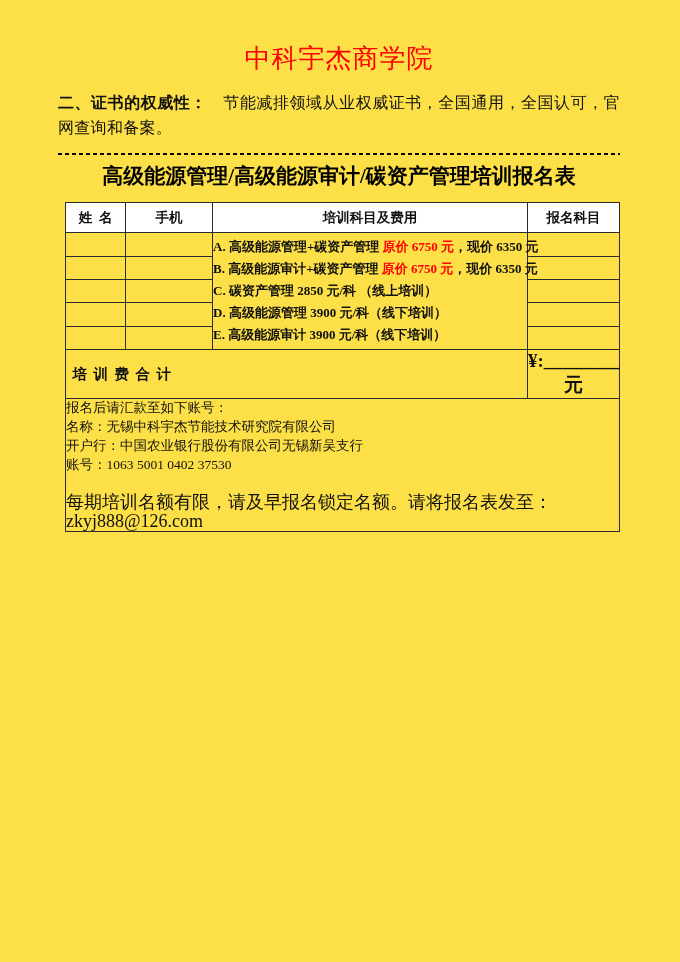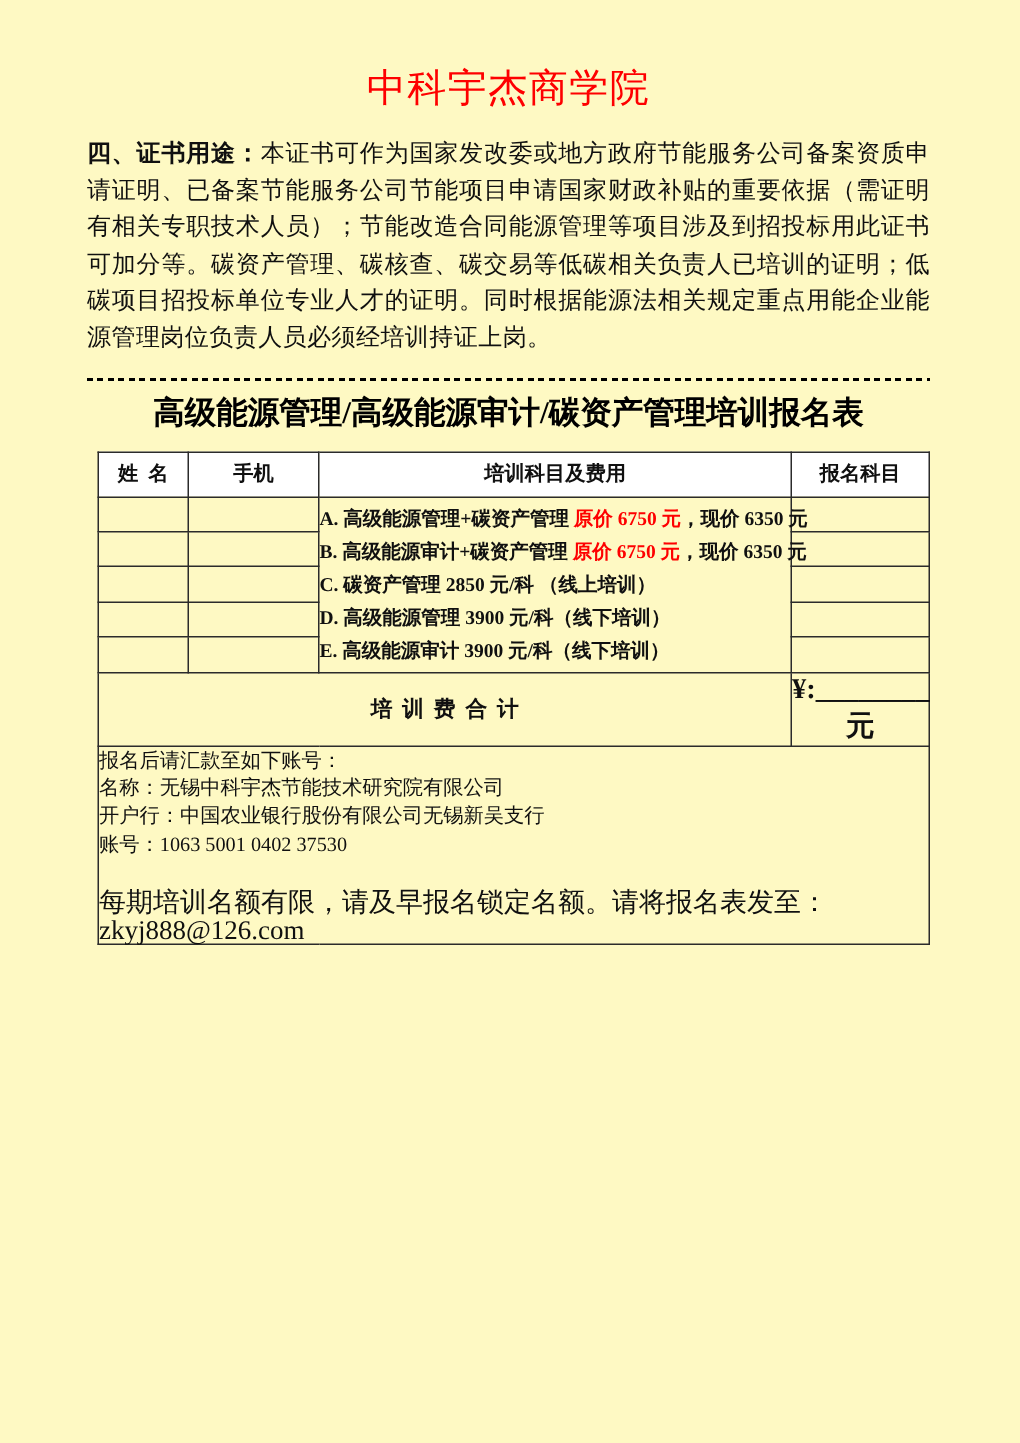--- a/index.html
+++ b/index.html
@@ -1,18 +1,18 @@
 <!DOCTYPE html>
 <html><head>
 <meta charset="utf-8">
 <style>
   html,body { margin:0; padding:0; background:#ffffff; }
   .page {
     position:relative; width:680px; height:962px; box-sizing:border-box;
-    background:#fef9c3; overflow:hidden;
+    background:#fde047; overflow:hidden;
     padding:42px 60px 0 58px;
     font-family:"Liberation Serif","DejaVu Serif",serif;
     color:#101010;
   }
   .doc-title {
     margin:0; text-align:center; color:#fe0000;
     font-size:26px; font-weight:400; line-height:34px; letter-spacing:1px;
   }
   .doc-subtitle {
     margin:11px 0 0 0; text-align:center; color:#fe0000;
@@ -45,38 +45,38 @@
   }
   th.spaced { letter-spacing:0.5em; text-indent:0.5em; }
   td.blank-cell { height:22.4px; }
   td.options-cell { vertical-align:middle; padding:2px 4px 2px 9px; }
   .option-line {
     font-size:13px; font-weight:bold; line-height:22px; white-space:nowrap;
   }
   .option-line .red { color:#fe0000; }
   tr.total-row td { height:30px; vertical-align:middle; }
   td.total-label {
-    text-align:center; font-size:14.5px; font-weight:bold;
+    font-size:14.5px; font-weight:bold;
     letter-spacing:0.45em; text-indent:0.45em;
   }
   td.total-value { text-align:center; font-size:19px; font-weight:bold; }
   td.payment-cell { height:124px; vertical-align:top; padding:6px 8px 4px 10px; }
   .payment-lines div { font-size:13.5px; line-height:18.8px; }
   .capacity-note { font-size:18px; line-height:18.8px; margin-top:19px; }
 </style>
 </head>
 <body>
 
 <div class="page">
 
   <h1 class="doc-title">中科宇杰商学院</h1>
 
 
   <div class="intro">
-      <p><b>四、证书用途：</b><span>本证书可作为国家发改委或地方政府节能服务公司备案资质申请证明、已备案节能服务公司节能项目申请国家财政补贴的重要依据（需证明有相关专职技术人员）；节能改造合同能源管理等项目涉及到招投标用此证书可加分等。碳资产管理、碳核查、碳交易等低碳相关负责人已培训的证明；低碳项目招投标单位专业人才的证明。同时根据能源法相关规定重点用能企业能源管理岗位负责人员必须经培训持证上岗。</span></p>
+      <p><b>二、证书的权威性：</b><span>　节能减排领域从业权威证书，全国通用，全国认可，官网查询和备案。</span></p>
     </div>
 
   <div class="dashed-divider"></div>
 
   <h3 class="form-title">高级能源管理/高级能源审计/碳资产管理培训报名表</h3>
 
   <table class="signup">
     <colgroup>
       <col class="c-name">
         <col class="c-phone">

